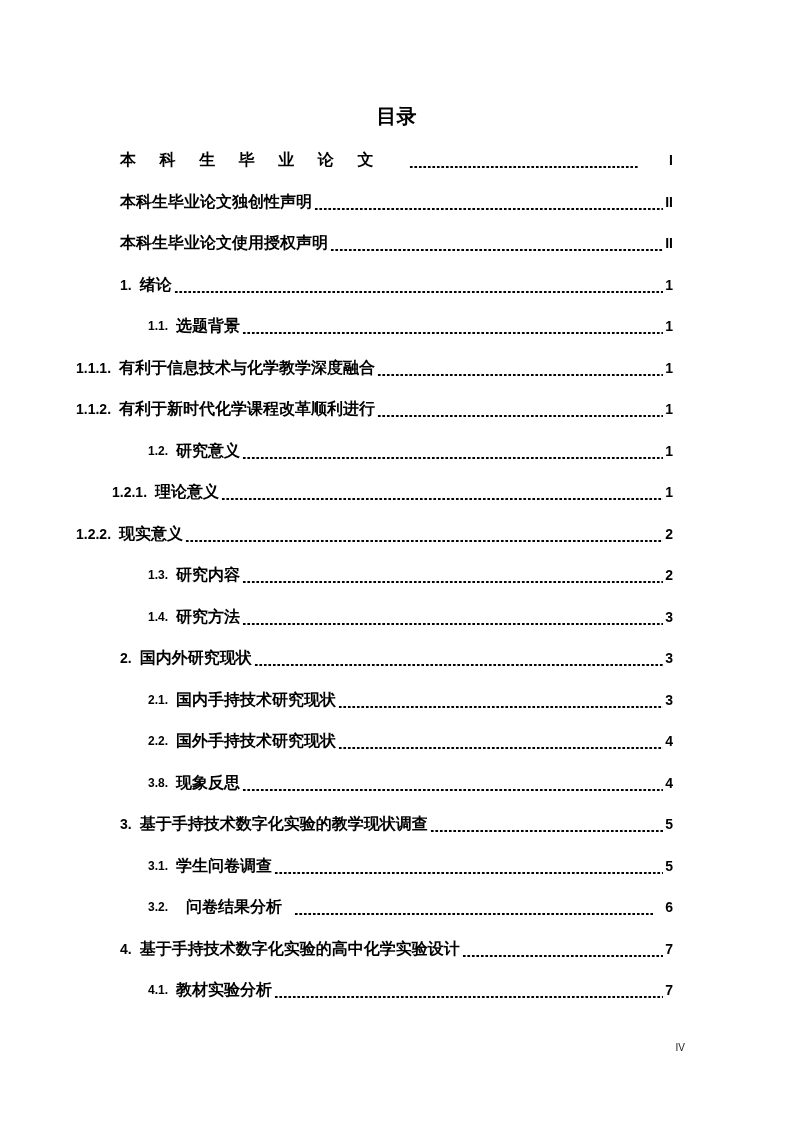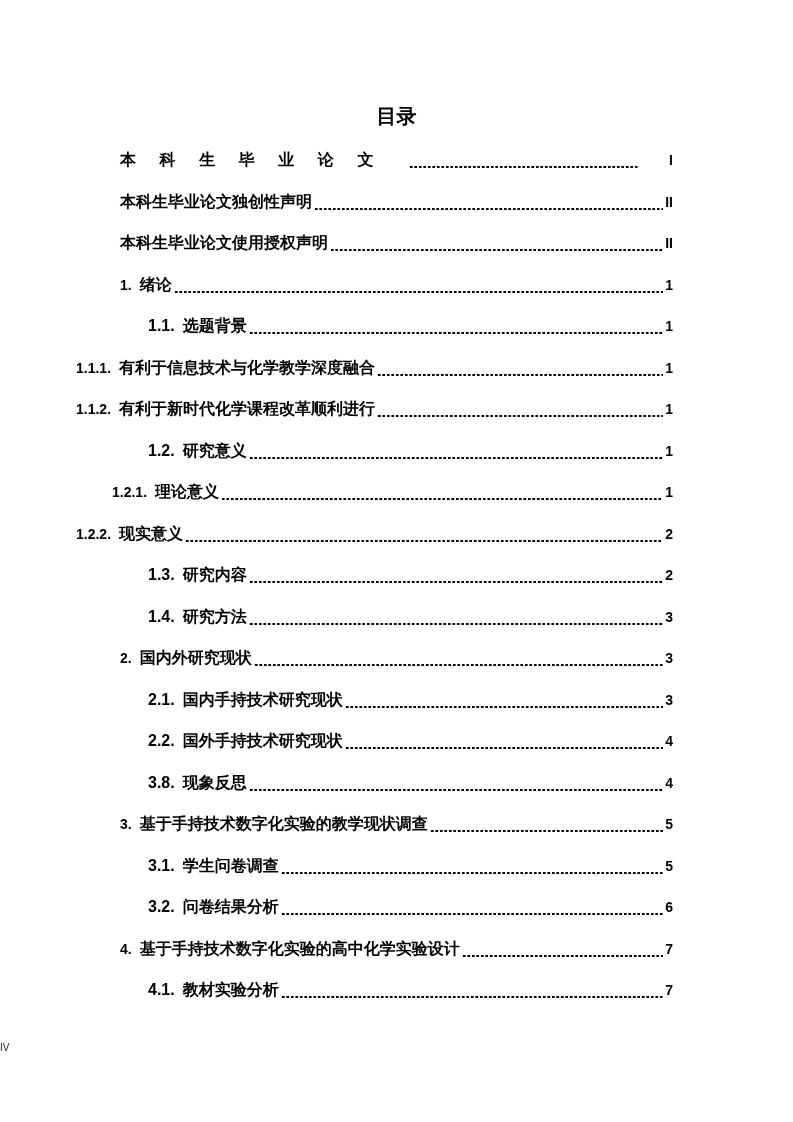--- a/index.html
+++ b/index.html
@@ -45,21 +45,21 @@
     }
     .toc-entry.lvl1 { padding-left: 120px; }
     .toc-entry.lvl2 { padding-left: 148px; }
     .toc-entry.lvl3 { padding-left: 76px; }
     .toc-num {
       font-family: "Liberation Sans", sans-serif;
       font-weight: bold;
       margin-right: 8px;
     }
     .lvl1 .toc-num { font-size: 14px; }
-    .lvl2 .toc-num { font-size: 16px; margin-top: 40px; }
+    .lvl2 .toc-num { font-size: 12px; margin-top: 40px; }
     .lvl3 .toc-num { font-size: 14px; }
     .toc-text {
       font-weight: bold;
     }
     .toc-text.spaced {
       letter-spacing: 9px;
     }
     .toc-leader {
       flex: 1;
       height: 22px;
@@ -74,21 +74,21 @@
       font-weight: bold;
       font-size: 14px;
       min-width: 8px;
       text-align: right;
     }
     .page-footer {
       position: absolute;
       top: 1042px;
       left: 0;
       width: 685px;
-      text-align: left;
+      text-align: right;
       font-family: "Liberation Sans", sans-serif;
       font-size: 10px;
       color: #222;
     }
   </style>
 </head>
 <body>
 
 <div class="toc-title">目录</div>
 
@@ -191,21 +191,21 @@
       <span class="toc-text">基于手持技术数字化实验的教学现状调查</span>
       <span class="toc-leader"></span>
       <span class="toc-page">5</span>
     </div>
     <div class="toc-entry lvl2" style="top: 853px;">
       <span class="toc-num">3.1.</span>
       <span class="toc-text">学生问卷调查</span>
       <span class="toc-leader"></span>
       <span class="toc-page">5</span>
     </div>
-    <div class="toc-entry lvl2" style="top: 894px;">
+    <div class="toc-entry lvl2" style="top: 894px; gap: 10px;">
       <span class="toc-num">3.2.</span>
       <span class="toc-text">问卷结果分析</span>
       <span class="toc-leader"></span>
       <span class="toc-page">6</span>
     </div>
     <div class="toc-entry lvl1" style="top: 936px;">
       <span class="toc-num">4.</span>
       <span class="toc-text">基于手持技术数字化实验的高中化学实验设计</span>
       <span class="toc-leader"></span>
       <span class="toc-page">7</span>

